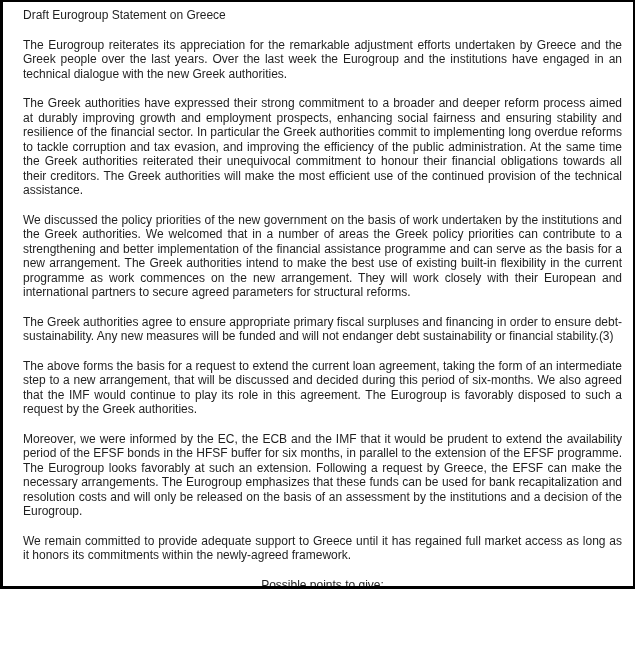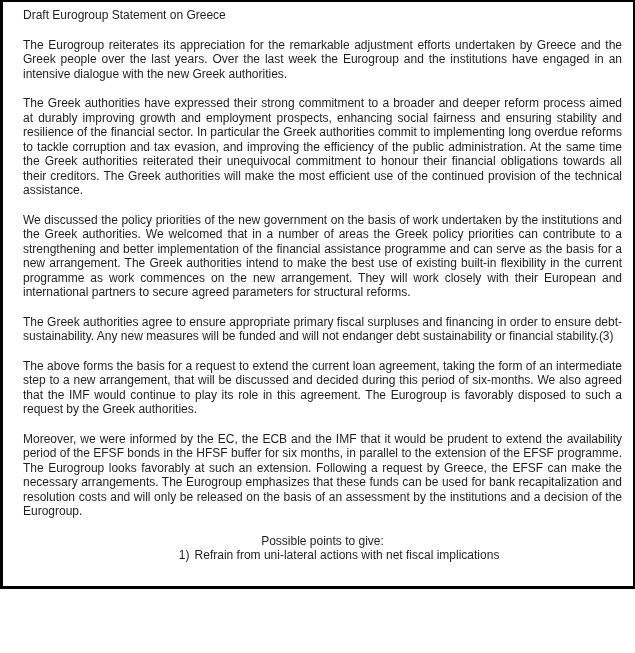--- a/index.html
+++ b/index.html
@@ -43,32 +43,33 @@
     width: 21px;
   }
 </style>
 </head>
 <body>
 
 <div class="page">
 
   <div class="doc-title">Draft Eurogroup Statement on Greece</div>
 
-  <p class="para">The Eurogroup reiterates its appreciation for the remarkable adjustment efforts undertaken by Greece and the Greek people over the last years. Over the last week the Eurogroup and the institutions have engaged in an intensive dialogue with the new Greek authorities.</p>
+  <p class="para">The Eurogroup reiterates its appreciation for the remarkable adjustment efforts undertaken by Greece and the Greek people over the last years. Over the last week the Eurogroup and the institutions have engaged in an technical dialogue with the new Greek authorities.</p>
 
   <p class="para">The Greek authorities have expressed their strong commitment to a broader and deeper reform process aimed at durably improving growth and employment prospects, enhancing social fairness and ensuring stability and resilience of the financial sector. In particular the Greek authorities commit to implementing long overdue reforms to tackle corruption and tax evasion, and improving the efficiency of the public administration. At the same time the Greek authorities reiterated their unequivocal commitment to honour their financial obligations towards all their creditors. The Greek authorities will make the most efficient use of the continued provision of the technical assistance.</p>
 
   <p class="para">We discussed the policy priorities of the new government on the basis of work undertaken by the institutions and the Greek authorities. We welcomed that in a number of areas the Greek policy priorities can contribute to a strengthening and better implementation of the financial assistance programme and can serve as the basis for a new arrangement. The Greek authorities intend to make the best use of existing built-in flexibility in the current programme as work commences on the new arrangement. They will work closely with their European and international partners to secure agreed parameters for structural reforms.</p>
 
   <p class="para">The Greek authorities agree to ensure appropriate primary fiscal surpluses and financing in order to ensure debt-sustainability. Any new measures will be funded and will not endanger debt sustainability or financial stability.(3)</p>
 
   <p class="para">The above forms the basis for a request to extend the current loan agreement, taking the form of an intermediate step to a new arrangement, that will be discussed and decided during this period of six-months. We also agreed that the IMF would continue to play its role in this agreement. The Eurogroup is favorably disposed to such a request by the Greek authorities.</p>
 
   <p class="para">Moreover, we were informed by the EC, the ECB and the IMF that it would be prudent to extend the availability period of the EFSF bonds in the HFSF buffer for six months, in parallel to the extension of the EFSF programme. The Eurogroup looks favorably at such an extension. Following a request by Greece, the EFSF can make the necessary arrangements. The Eurogroup emphasizes that these funds can be used for bank recapitalization and resolution costs and will only be released on the basis of an assessment by the institutions and a decision of the Eurogroup.</p>
 
+  <p class="para">We remain committed to provide adequate support to Greece until it has regained full market access as long as it honors its commitments within the newly-agreed framework.</p>
 
   <div class="points-header">Possible points to give:</div>
 
   <div class="point-item">
     <span class="point-num">1)</span><span>Refrain from uni-lateral actions with net fiscal implications</span>
   </div>
 
 </div>
 
 </body></html>

